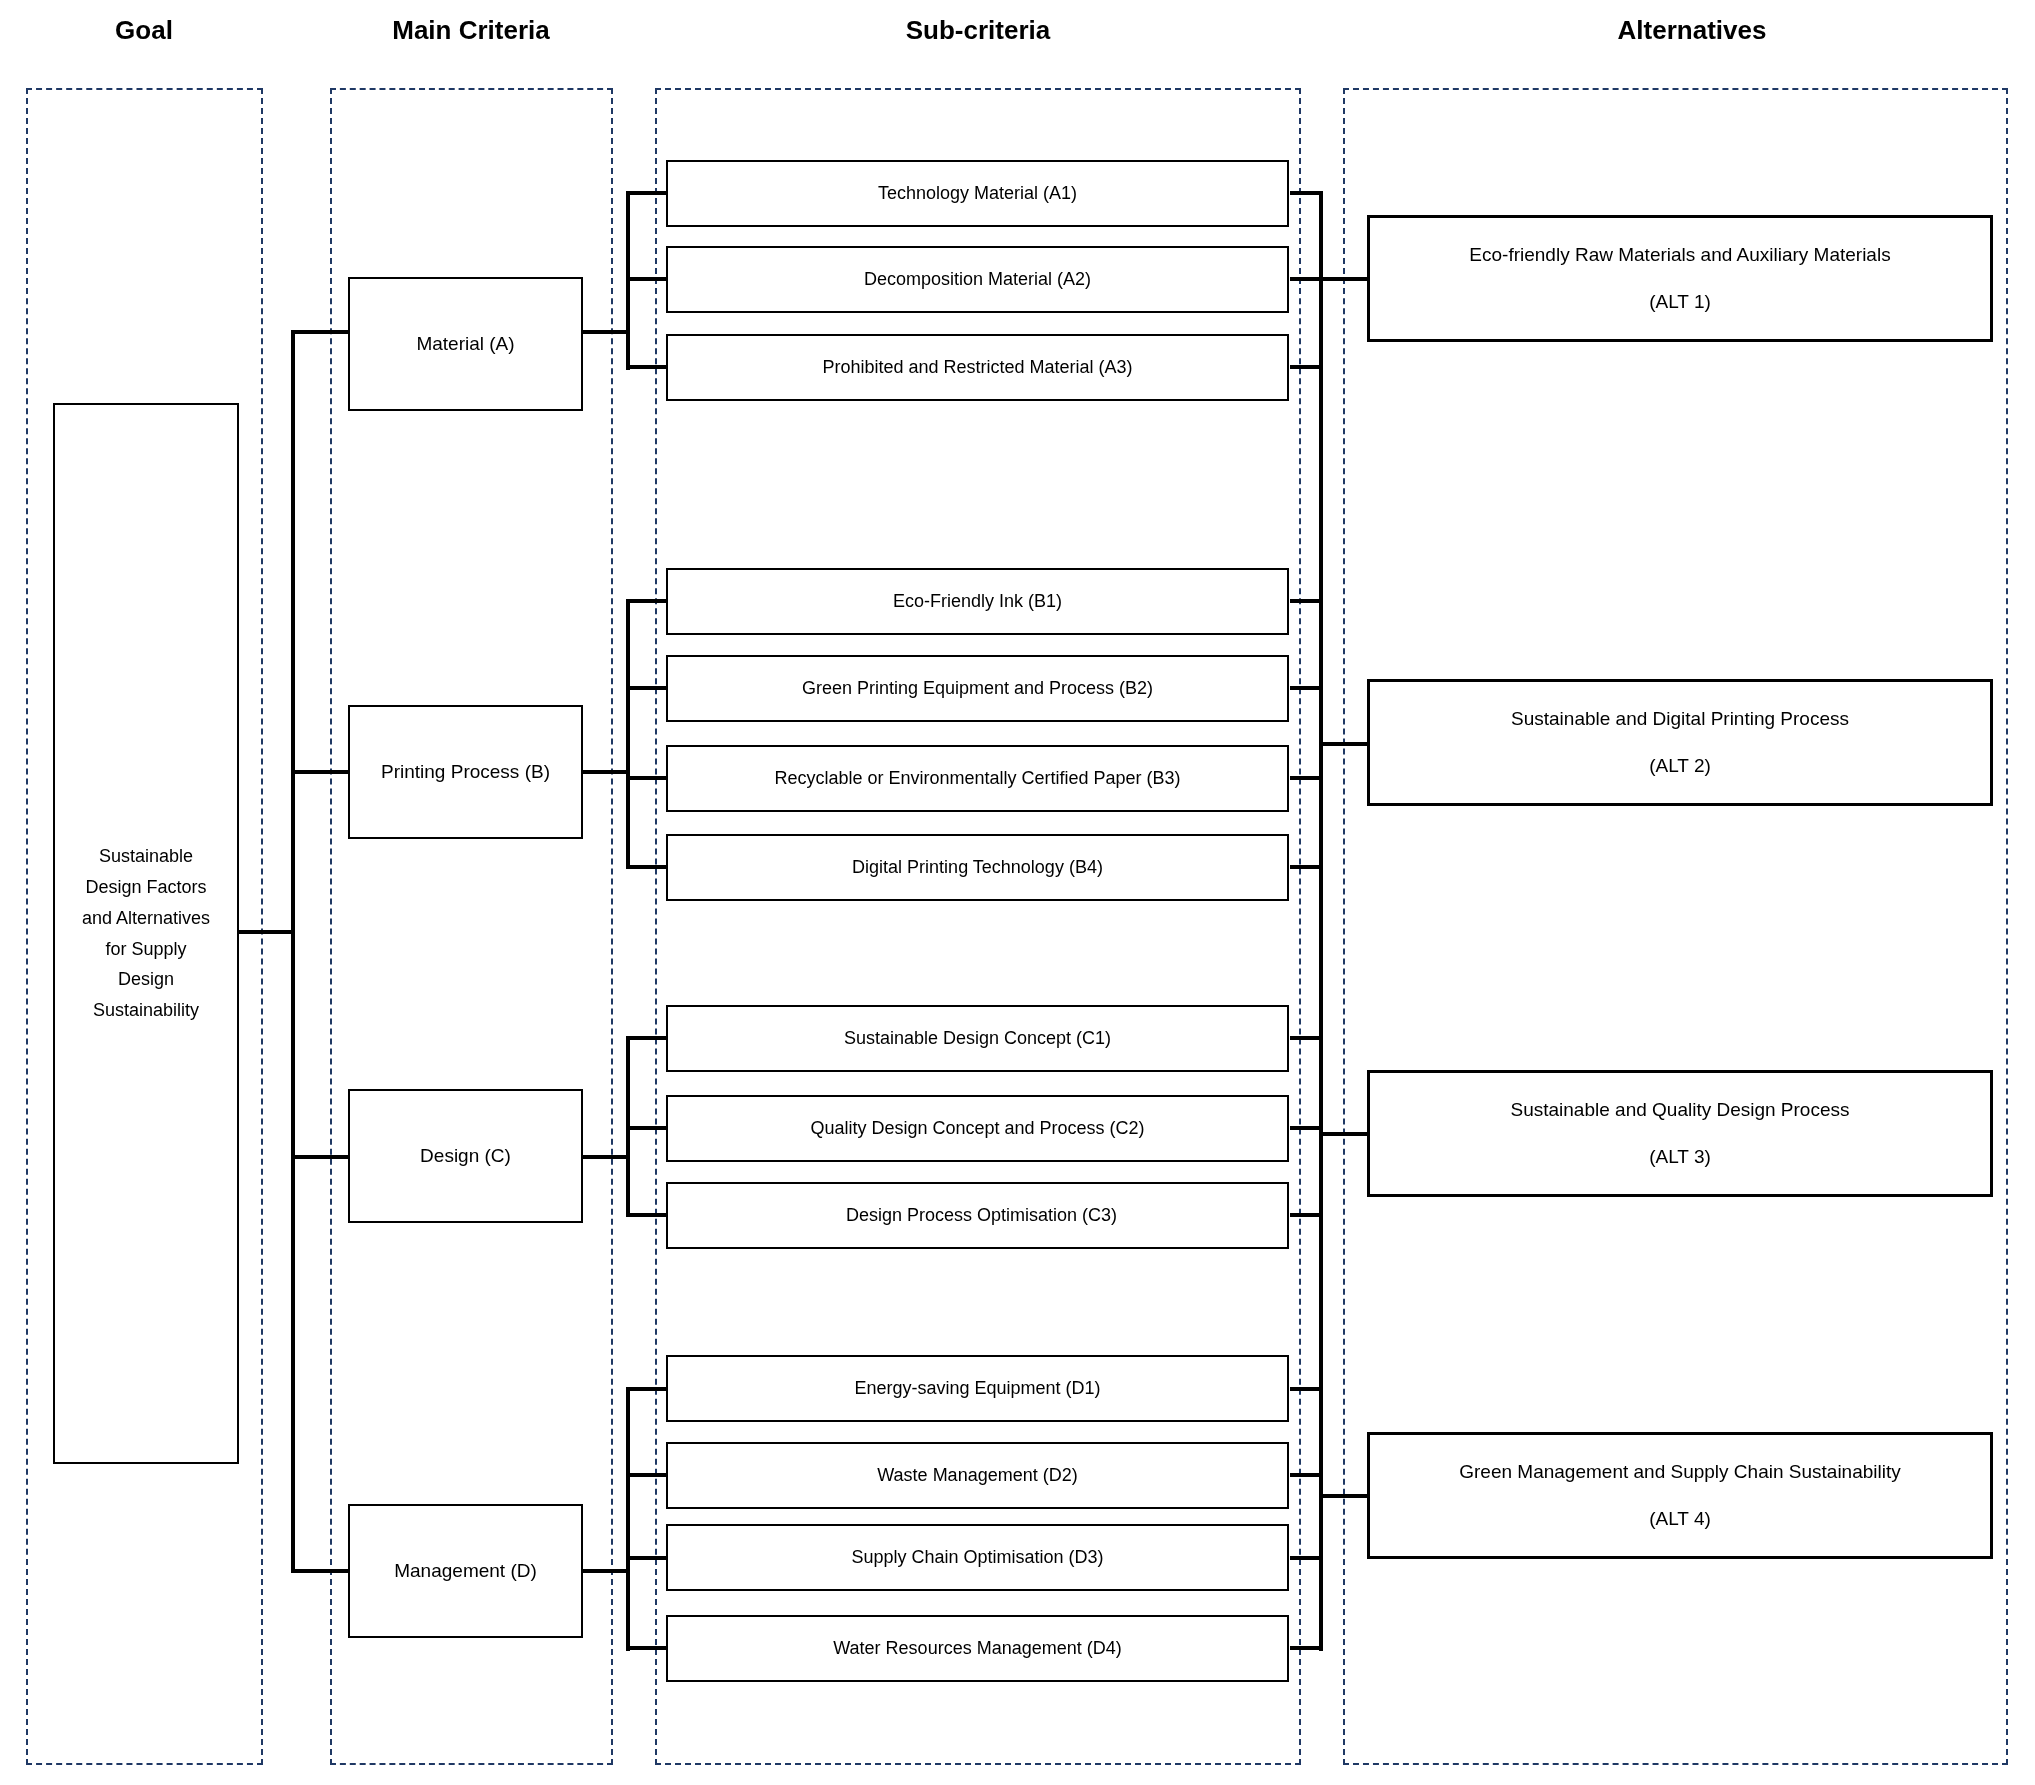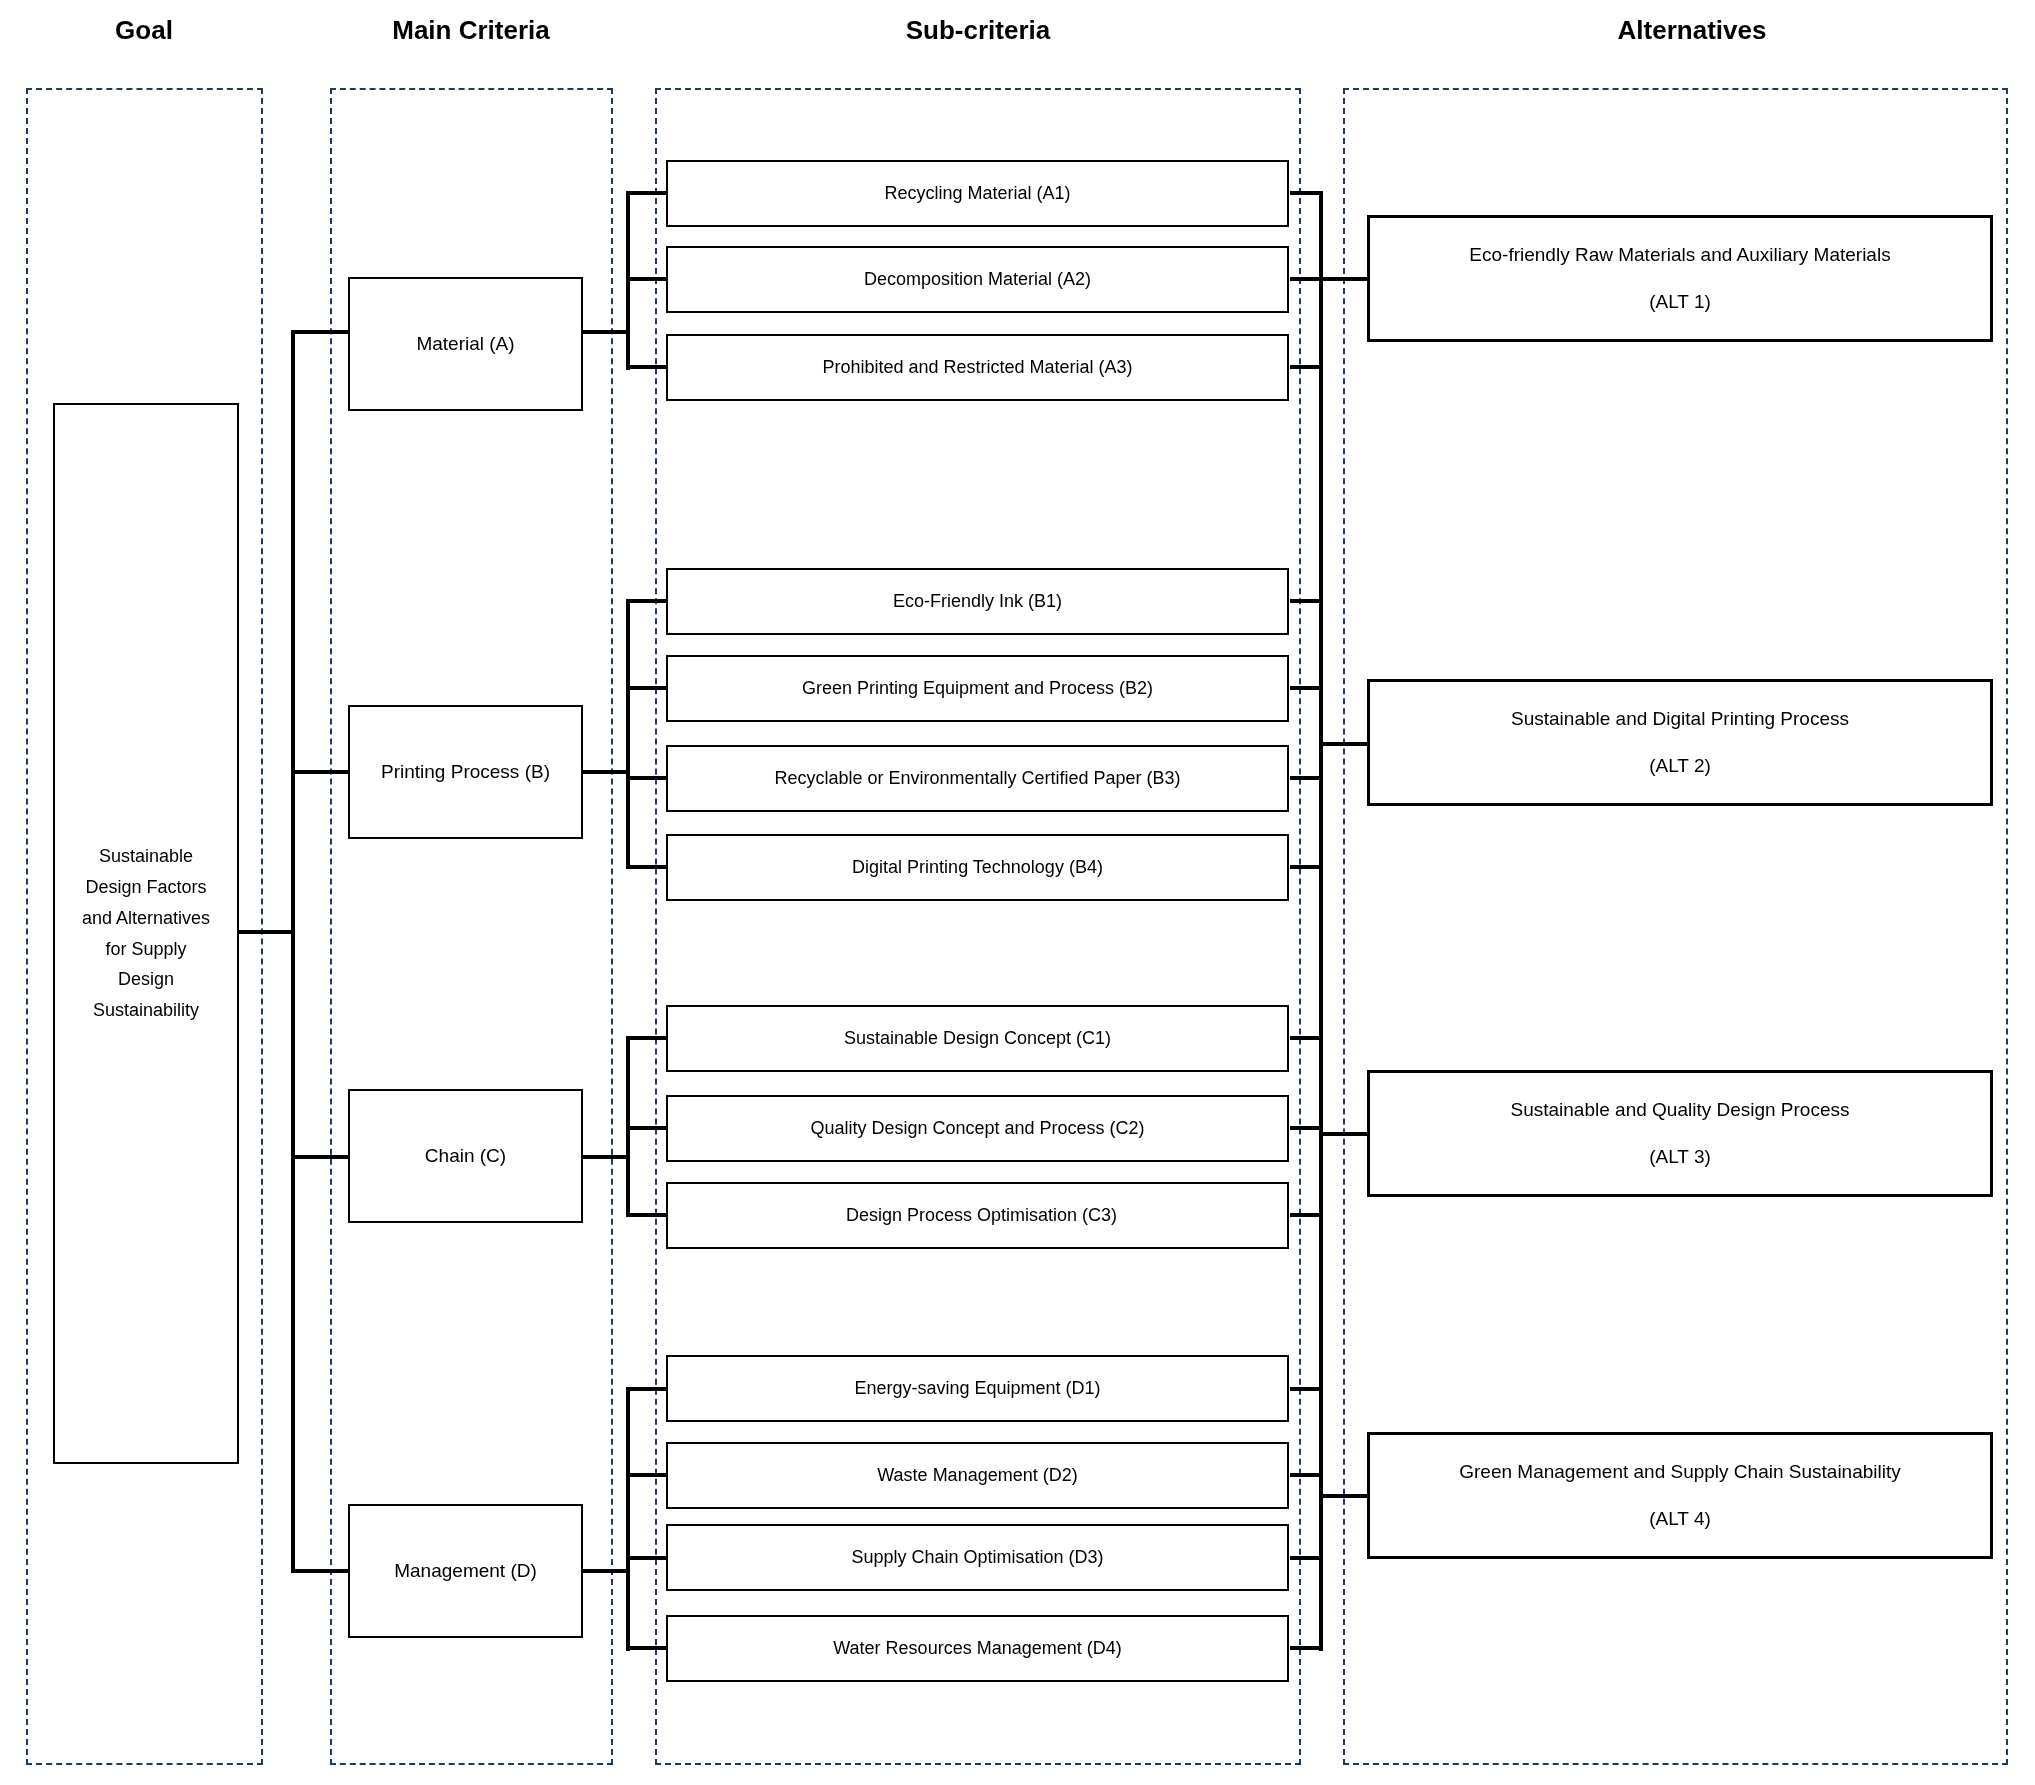--- a/index.html
+++ b/index.html
@@ -52,24 +52,24 @@
 
   <div class="col" style="left:26px;width:237px;"></div>
   <div class="col" style="left:330px;width:283px;"></div>
   <div class="col" style="left:655px;width:646px;"></div>
   <div class="col" style="left:1343px;width:665px;"></div>
 
   <div class="box goal-box" style="left:53px;top:403px;width:186px;height:1061px;">Sustainable Design Factors and Alternatives for Supply Design Sustainability</div>
 
   <div class="box main-box" style="top:265px;margin-top:12px;">Material (A)</div>
   <div class="box main-box" style="top:705px;">Printing Process (B)</div>
-  <div class="box main-box" style="top:1089px;">Chain (C)</div>
+  <div class="box main-box" style="top:1089px;">Design (C)</div>
   <div class="box main-box" style="top:1504px;">Management (D)</div>
 
-  <div class="box sub-box" style="top:160px;">Recycling Material (A1)</div>
+  <div class="box sub-box" style="top:160px;">Technology Material (A1)</div>
   <div class="box sub-box" style="top:246px;">Decomposition Material (A2)</div>
   <div class="box sub-box" style="top:334px;">Prohibited and Restricted Material (A3)</div>
 
   <div class="box sub-box" style="top:568px;">Eco-Friendly Ink (B1)</div>
   <div class="box sub-box" style="top:655px;">Green Printing Equipment and Process (B2)</div>
   <div class="box sub-box" style="top:745px;">Recyclable or Environmentally Certified Paper (B3)</div>
   <div class="box sub-box" style="top:834px;">Digital Printing Technology (B4)</div>
 
   <div class="box sub-box" style="top:1005px;">Sustainable Design Concept (C1)</div>
   <div class="box sub-box" style="top:1095px;">Quality Design Concept and Process (C2)</div>

